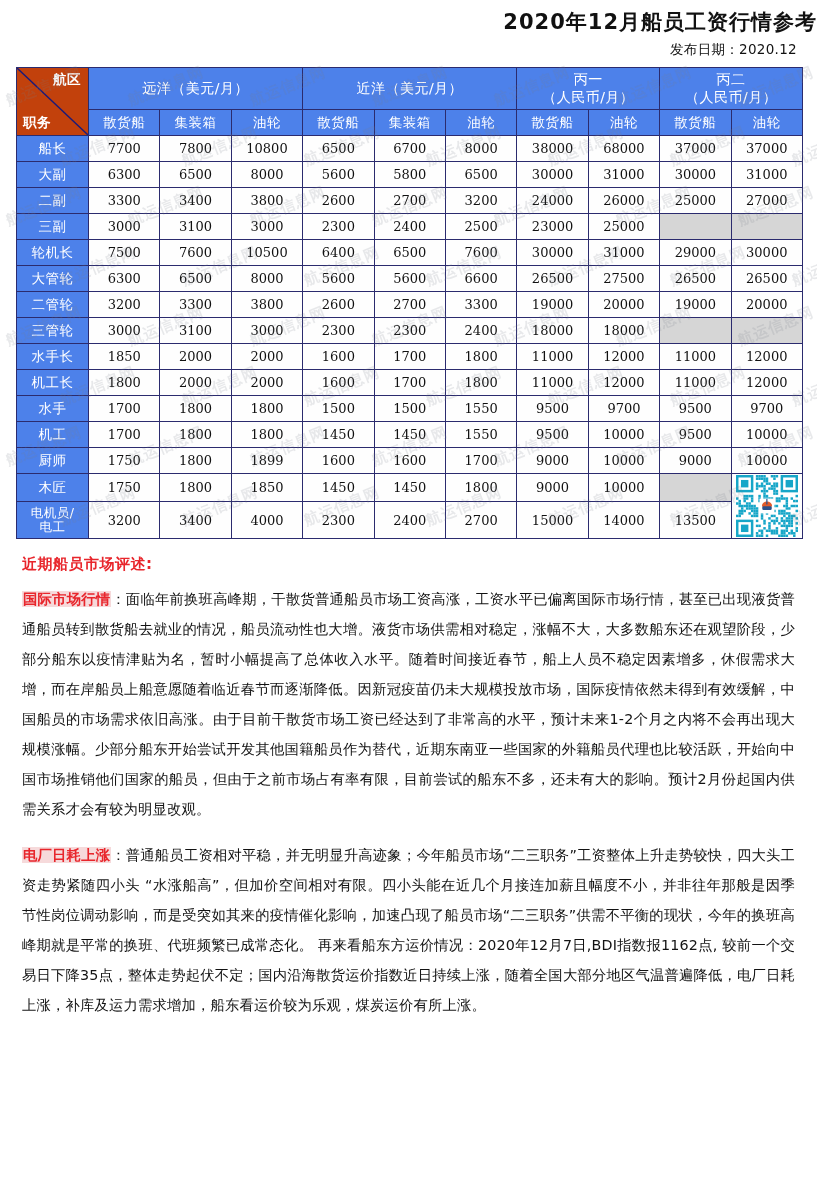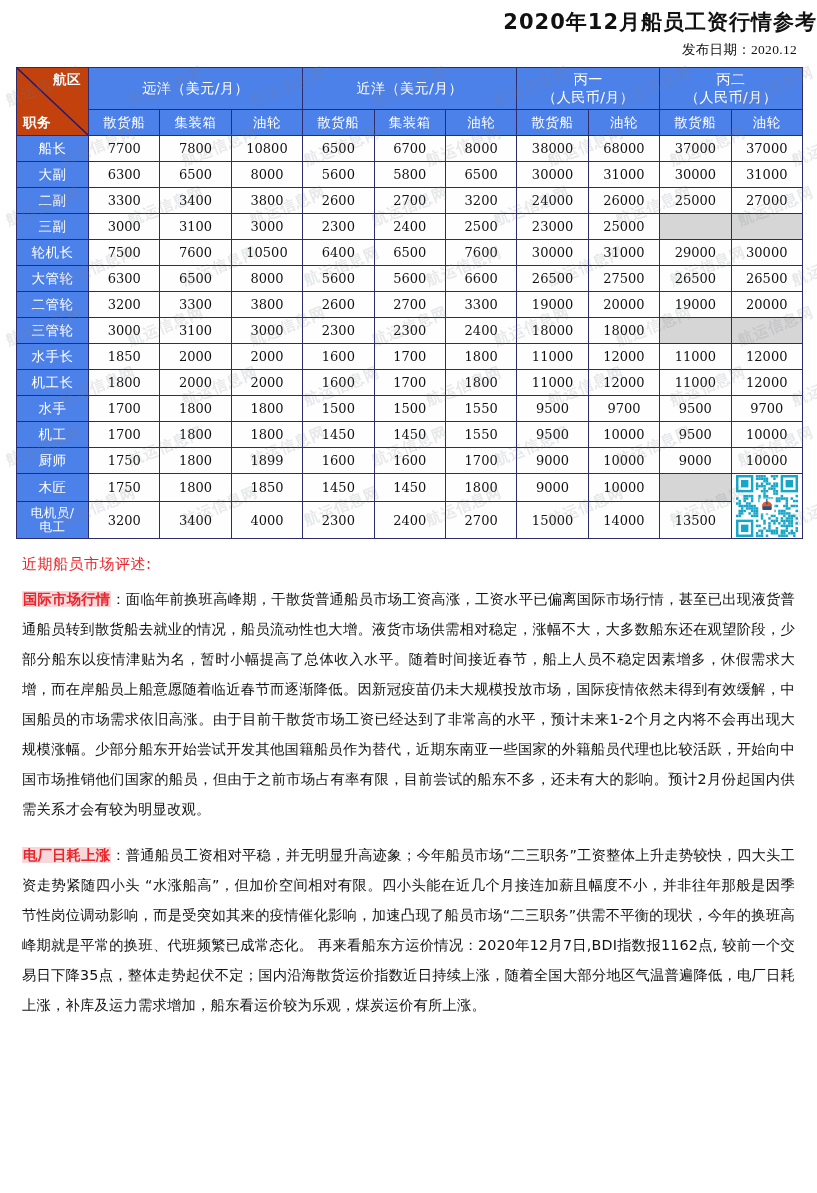--- a/index.html
+++ b/index.html
@@ -28,21 +28,20 @@
     letter-spacing: 1px;
     color: #111;
     line-height: 1.2;
   }
   .pub-date-row {
     text-align: right;
     padding: 6px 20px 0 0;
     font-size: 13.5px;
     color: #111;
     letter-spacing: .3px;
-    font-family: Liberation Serif, serif;
   }
 
   
   .table-wrap {
     padding: 8px 14px 0 16px;
     position: relative;
   }
   table.wage {
     width: 787px;
     border-collapse: collapse;
@@ -151,21 +150,21 @@
 
   
   .commentary {
     padding: 14px 22px 10px 22px;
     position: relative;
     z-index: 2;
   }
   .sec-title {
     color: #e8262c;
     font-size: 15px;
-    font-weight: 400;
+    font-weight: 700;
     margin: 2px 0 10px 0;
     letter-spacing: .5px;
   }
   p.para {
     margin: 0 0 2px 0;
     font-size: 14.3px;
     line-height: 30px;
     text-align: justify;
     text-justify: inter-ideograph;
     color: #121212;

